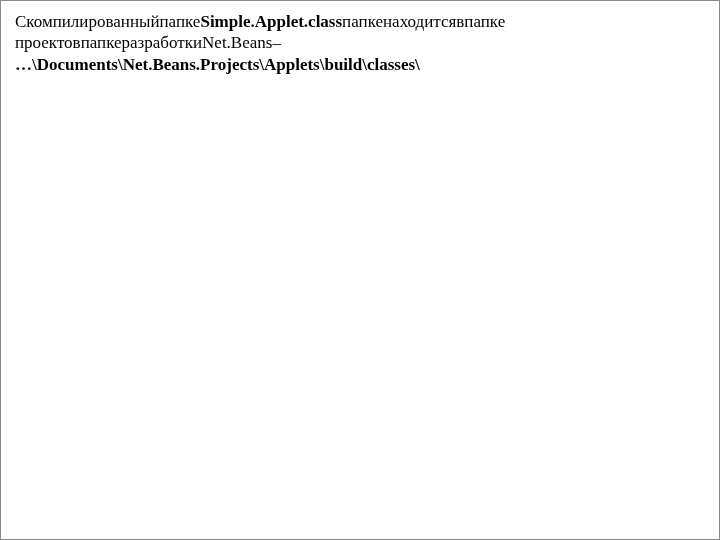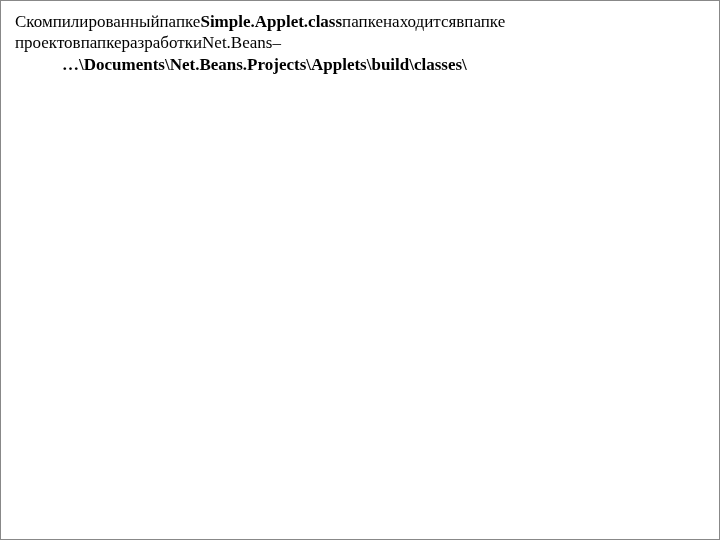--- a/index.html
+++ b/index.html
@@ -28,21 +28,20 @@
     .line1, .line2 {
       display: flex;
       justify-content: flex-start;
       white-space: nowrap;
     }
     .line1 span, .line2 span {
       display: inline-block;
     }
     .line3 {
       white-space: nowrap;
-      margin-left: 47px;
     }
   </style>
 </head>
 <body>
 
 <div class="paragraph">
   <div class="line1">
     <span>Скомпилированный</span>
     <span>папке</span>
     <span class="bold">Simple.Applet.class</span>

